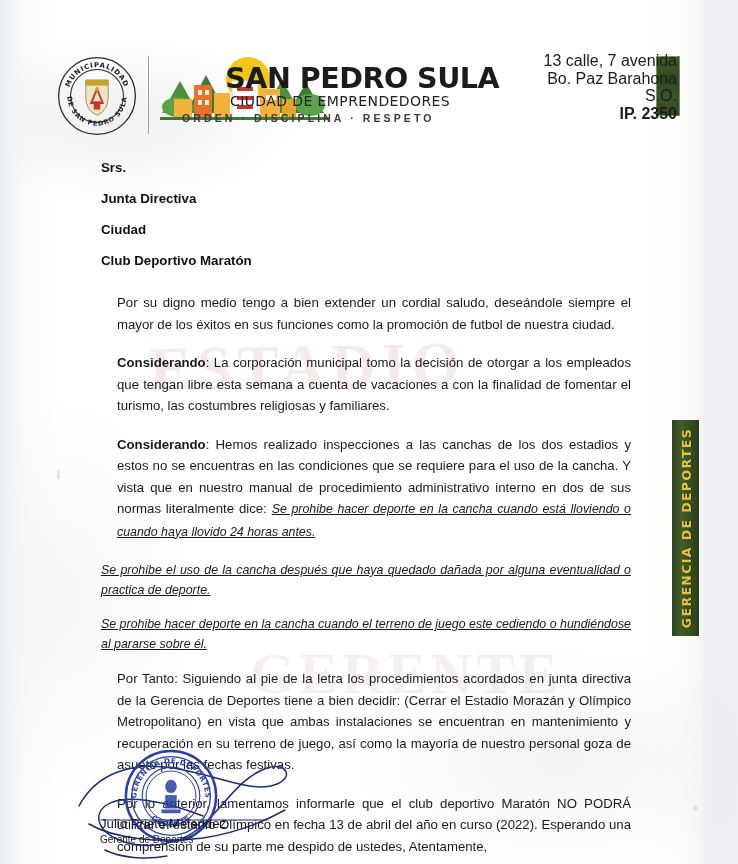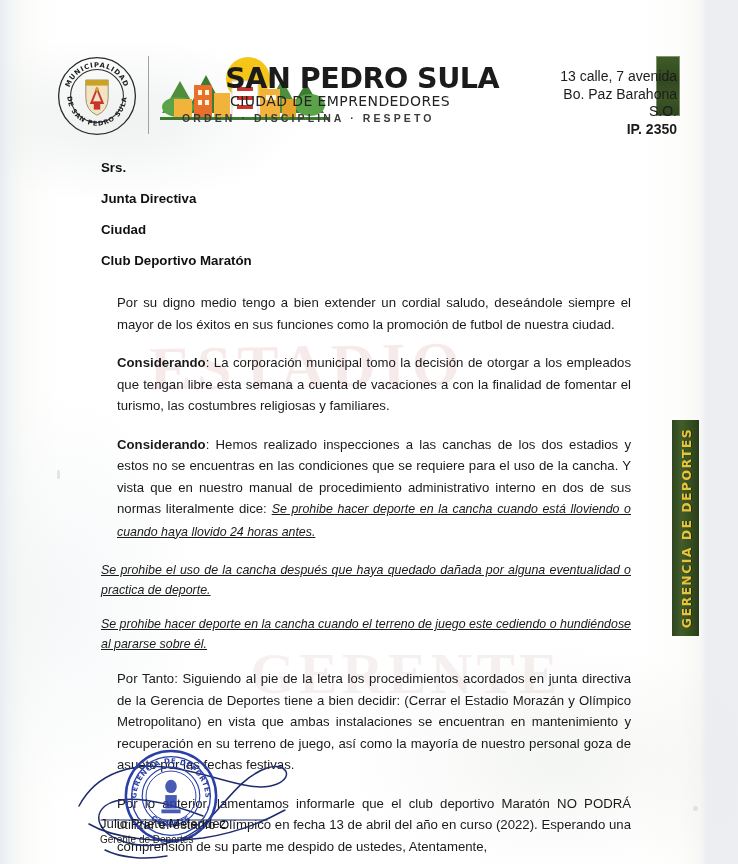--- a/index.html
+++ b/index.html
@@ -66,21 +66,21 @@
     position:absolute;left:182px;top:112px;
     font-family:Liberation Sans, sans-serif;
     font-weight:bold;font-size:10.5px;letter-spacing:3.1px;color:#3a3a3a;
     white-space:nowrap;
   }
 
   #address{
     position:absolute;right:61px;top:52px;width:170px;
     text-align:right;
     font-family:"Liberation Sans", sans-serif;
-    font-size:14px;color:#1c1c1c;line-height:17.5px;margin-top:16px;
+    font-size:16px;color:#1c1c1c;line-height:17.5px;
   }
   #address .strong{font-weight:bold;}
   #green-chip{
     position:absolute;left:656px;top:56px;width:24px;height:60px;
     background:linear-gradient(180deg,#3f5c27,#31491f 40%,#3c5526 70%,#2e4520);
     box-shadow:0 0 0 1px rgba(255,255,255,.35) inset;
   }
 
   
   #green-tab{

